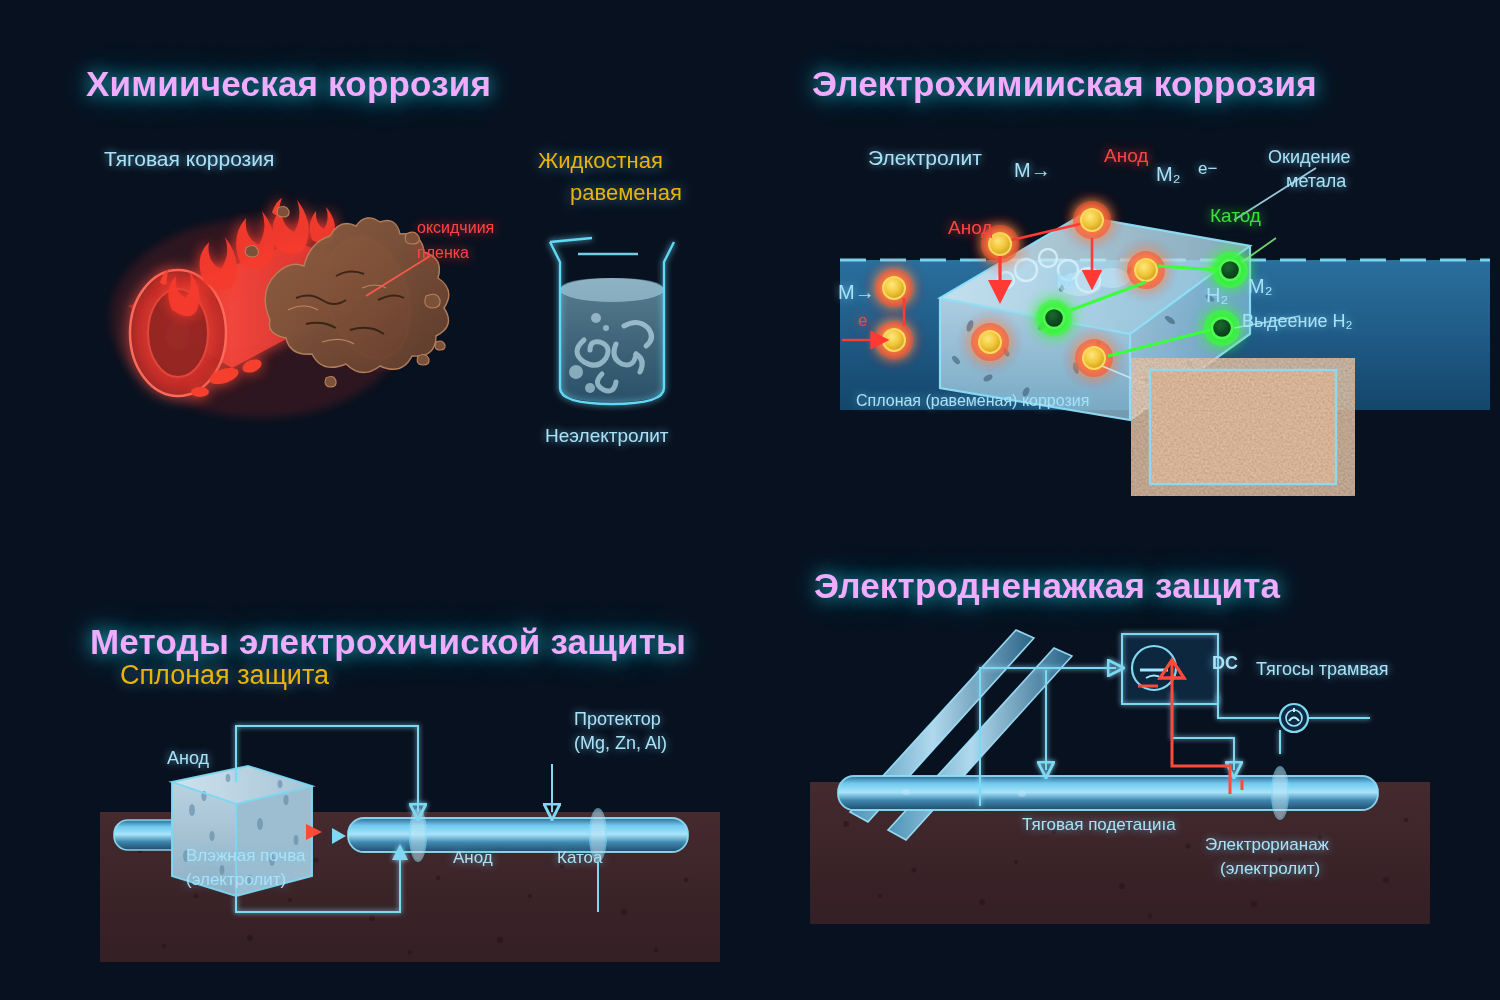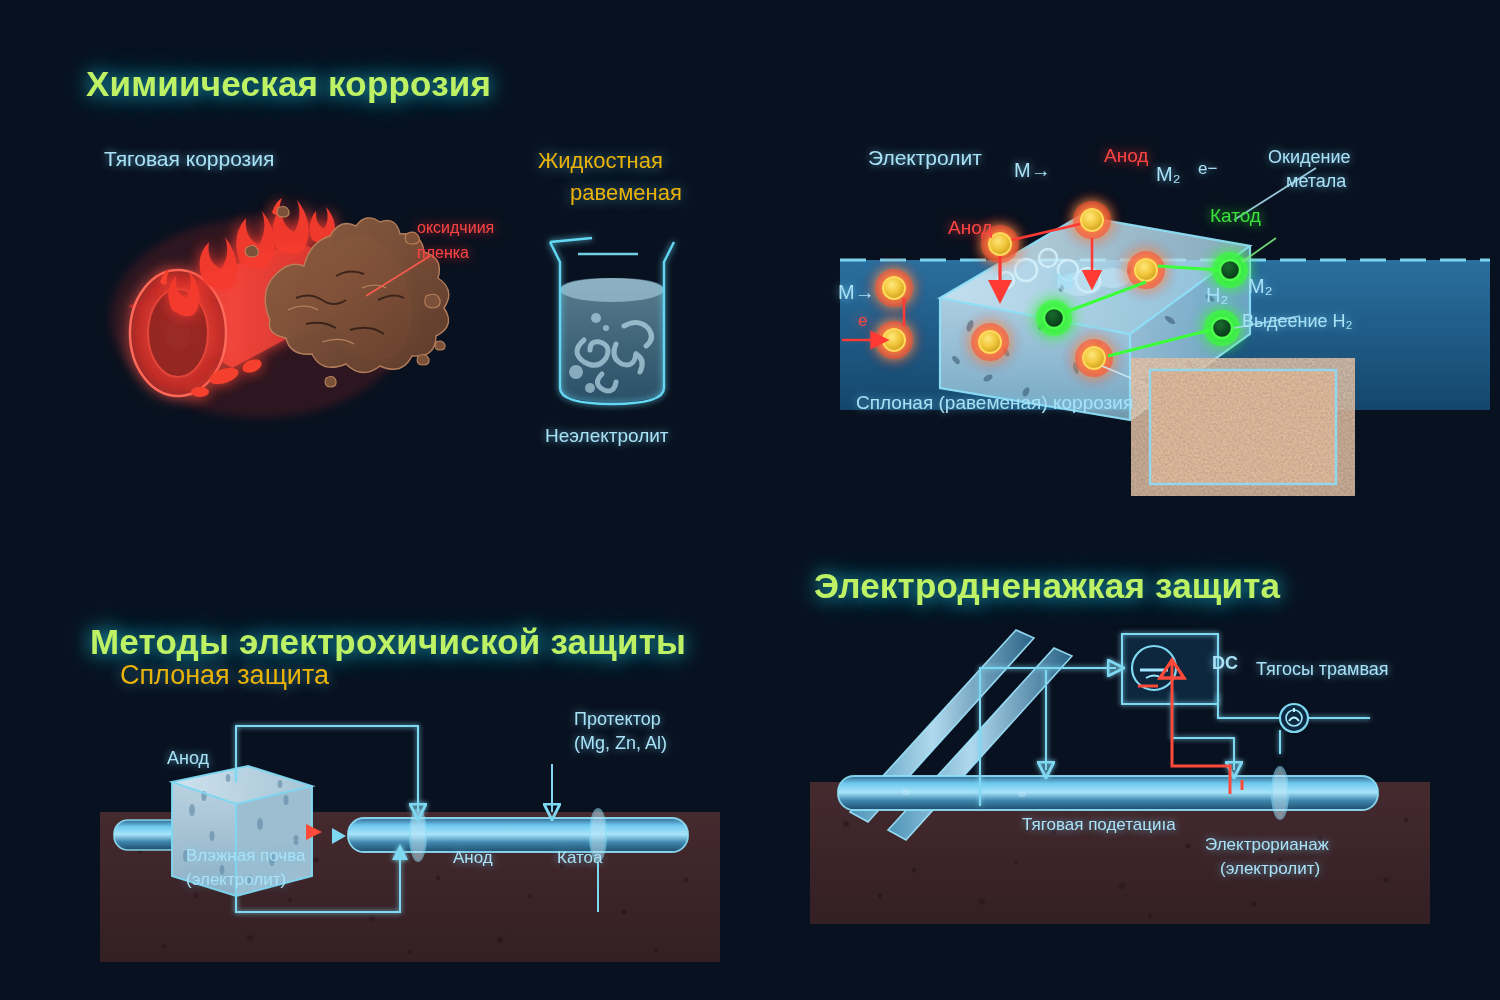--- a/index.html
+++ b/index.html
@@ -15,21 +15,21 @@
       radial-gradient(ellipse 620px 420px at 300px 250px, #12233c 0%, rgba(18,35,60,0) 70%),
       radial-gradient(ellipse 620px 420px at 1150px 250px, #112banner 0%, rgba(17,43,68,0) 70%),
       radial-gradient(ellipse 640px 400px at 380px 760px, #112742 0%, rgba(17,39,66,0) 72%),
       radial-gradient(ellipse 640px 400px at 1140px 760px, #112742 0%, rgba(17,39,66,0) 72%),
       linear-gradient(180deg,#0a1326 0%,#091424 45%,#081120 100%);
   }
   .panel{position:absolute;}
 
   
   .h1{
-    font-size:35px;font-weight:bold;color:#bef264;
+    font-size:35px;font-weight:bold;color:#f0abfc;
     text-shadow:0 0 18px rgba(38,226,247,.75),0 0 38px rgba(38,226,247,.4);
     white-space:nowrap;letter-spacing:.2px;text-align:right;
   }
   .h2{
     font-size:27px;color:#eab308;font-weight:400;
     text-shadow:0 0 14px rgba(120,215,245,.6);
     white-space:nowrap;
   }
   .lbl{
     font-size:17px;color:#a9e2f7;font-weight:400;
@@ -190,20 +190,21 @@
         <path d="M18 14 L60 10"></path>
       </g>
       <line x1="46" y1="26" x2="106" y2="26" stroke="#7ee3fa" stroke-width="2.4" opacity=".9"></line>
     </svg>
 
     <div class="lbl" style="position:absolute;left:545px;top:424px;font-size:19px;">Неэлектролит</div>
   </div>
 
   <div class="panel" style="left:760px;top:0;width:740px;height:520px;">
 
+    <div class="h1" style="position:absolute;left:52px;top:64px;">Электрохимииская коррозия</div>
 
     <svg style="position:absolute;left:70px;top:120px;" width="670" height="300" viewBox="0 0 670 300">
       <defs>
         <linearGradient id="waterGrad" x1="0" y1="0" x2="0" y2="1">
           <stop offset="0%" stop-color="#2a6f9e"></stop>
           <stop offset="60%" stop-color="#1d5781"></stop>
           <stop offset="100%" stop-color="#14466b"></stop>
         </linearGradient>
         <linearGradient id="metalFace" x1="0" y1="0" x2="0" y2="1">
           <stop offset="0%" stop-color="#cfe8f5" stop-opacity=".80"></stop>
@@ -391,21 +392,21 @@
     <div class="lbl" style="position:absolute;left:438px;top:158px;font-size:17px;">e−</div>
 
     <div class="lbl red" style="position:absolute;left:98px;top:310px;font-size:17px;">e</div>
 
     <div class="lbl" style="position:absolute;left:446px;top:283px;font-size:20px;">H₂</div>
 
     <div class="lbl" style="position:absolute;left:488px;top:274px;font-size:20px;">M₂</div>
 
     <div class="lbl" style="position:absolute;left:482px;top:310px;font-size:18px;">Выдеение H₂</div>
 
-    <div class="lbl" style="position:absolute;left:96px;top:391px;font-size:19px;">Сплоная (равеменая) коррозия</div>
+    <div class="lbl" style="position:absolute;left:96px;top:391px;font-size:16px;">Сплоная (равеменая) коррозия</div>
   </div>
 
   <div class="panel" style="left:0;top:520px;width:760px;height:480px;">
 
     <div class="h1" style="position:absolute;left:90px;top:62px;margin-top:40px;">Методы электрохичиской защиты</div>
 
     <div class="h2" style="position:absolute;left:120px;top:140px;">Сплоная защита</div>
 
     <svg style="position:absolute;left:100px;top:180px;" width="620" height="270" viewBox="0 0 620 270">
       <defs>

